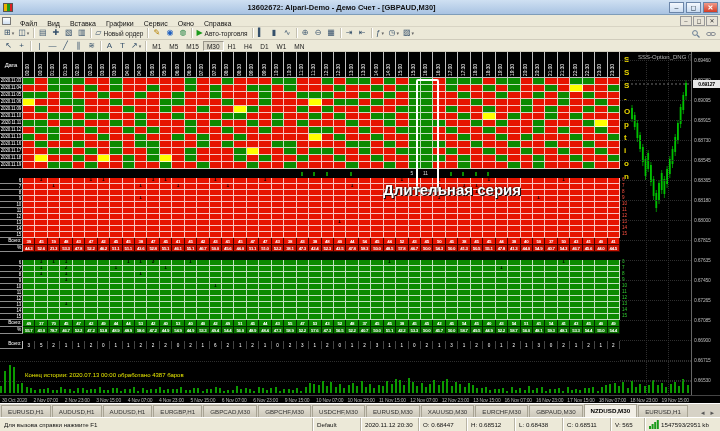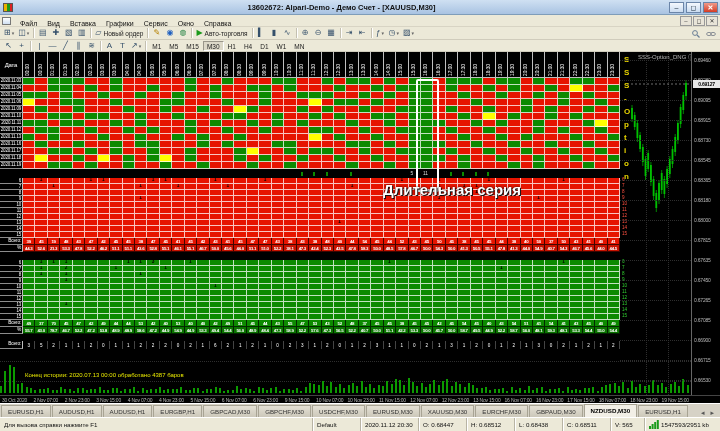--- a/index.html
+++ b/index.html
@@ -84,21 +84,21 @@
   .seg{border-left:1px solid #b8b4a4;box-shadow:inset 1px 0 0 #fff;padding:0 4px;line-height:13px;white-space:nowrap;overflow:hidden;}
   #seg-help{flex:1;border-left:none;box-shadow:none;padding-left:4px;}
   #seg-traffic{display:flex;align-items:center;}
   #seg-traffic svg{margin-right:2px;}
 </style>
 </head>
 <body>
 
 <div class="titlebar">
   <div class="app-icon"></div>
-  <div class="title-text">13602672: Alpari-Demo - Демо Счет - [XAUUSD,M30]</div>
+  <div class="title-text">13602672: Alpari-Demo - Демо Счет - [GBPAUD,M30]</div>
   <div class="winbtn">–</div>
   <div class="winbtn">◻</div>
   <div class="winbtn close">✕</div>
 </div>
 
 <div class="menubar">
   <div class="mdi-icon"></div>
   <span id="menu-items"><div class="menu-item" style="display: inline-block;">Файл</div><div class="menu-item" style="display: inline-block;">Вид</div><div class="menu-item" style="display: inline-block;">Вставка</div><div class="menu-item" style="display: inline-block;">Графики</div><div class="menu-item" style="display: inline-block;">Сервис</div><div class="menu-item" style="display: inline-block;">Окно</div><div class="menu-item" style="display: inline-block;">Справка</div></span>
   <div class="spacer"></div>
   <div class="mdibtn">–</div>

